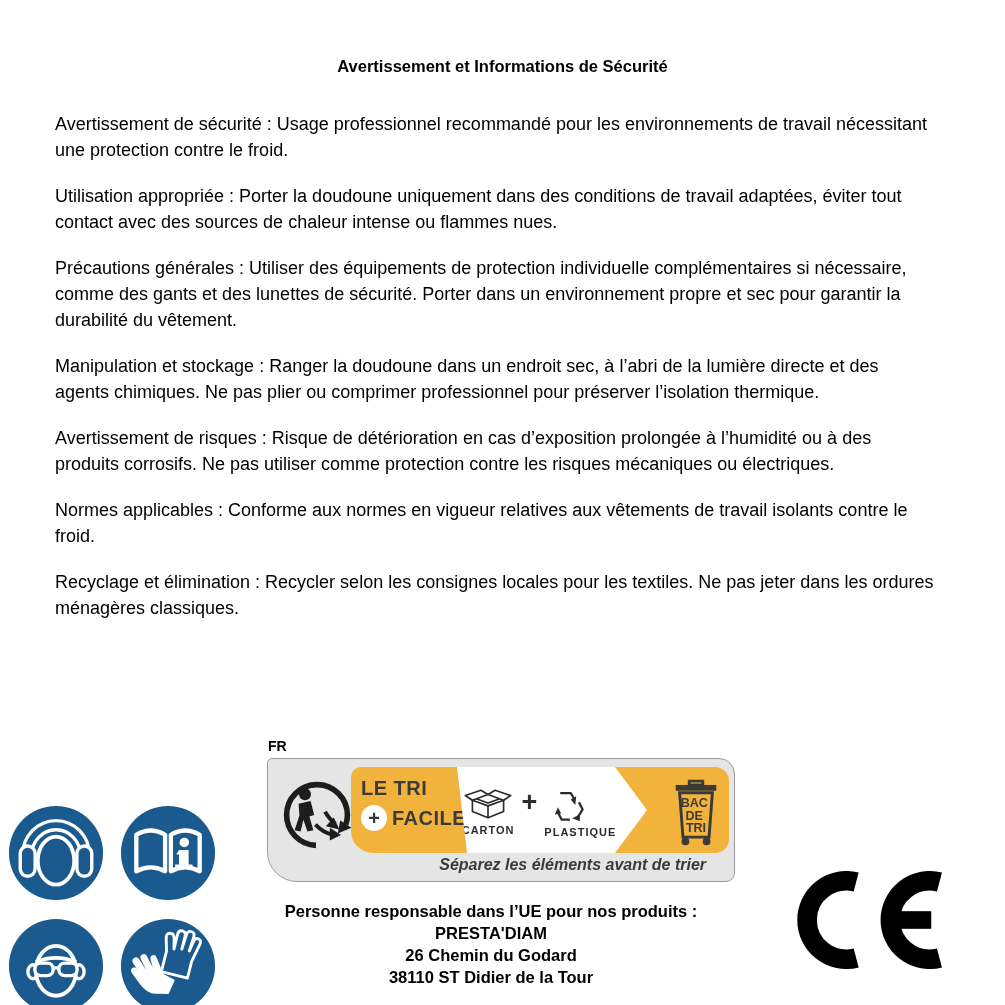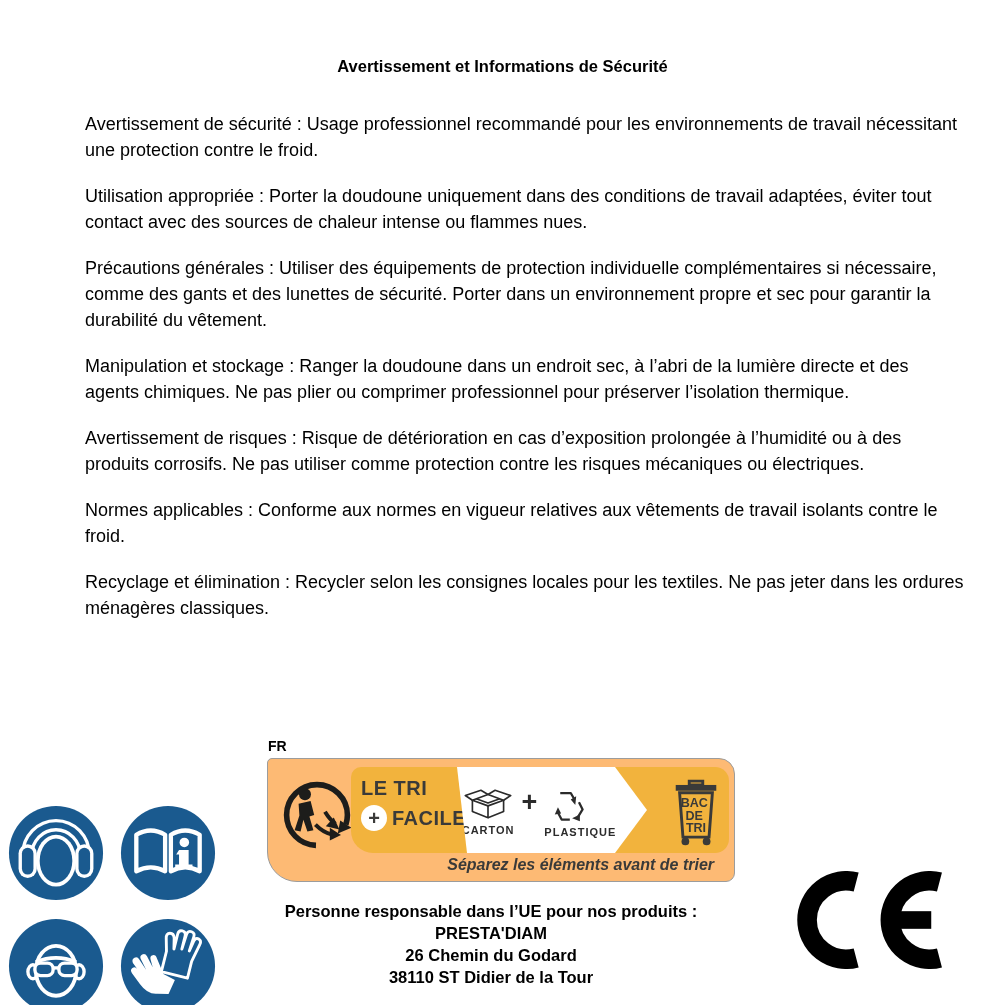--- a/index.html
+++ b/index.html
@@ -11,36 +11,36 @@
     color:#000;
     overflow:hidden;
     margin-top:28px;
   }
   
   .doc-title{
     position:absolute;top:29px;left:0;width:100%;
     text-align:center;font-weight:bold;font-size:16.5px;
   }
   .body-text{
-    position:absolute;top:83px;left:85px;width:882px;
+    position:absolute;top:83px;left:55px;width:882px;
     font-size:18px;line-height:26px;
   }
   .body-text p{margin:0 0 20px 0;}
   
   .safety-grid{
     position:absolute;left:8px;top:777px;
     display:grid;grid-template-columns:96px 96px;gap:17px 16px;
   }
   .safety-grid svg{display:block;width:96px;height:96px;}
   
   .tri-wrap{position:absolute;left:267px;top:711px;width:372px;}
   .fr-code{font-weight:bold;font-size:14px;margin:0 0 4px 1px;line-height:15px;}
   .tri-box{
     position:relative;box-sizing:border-box;
-    width:468px;height:124px;background:#fdba74;
+    width:468px;height:124px;background:#e5e5e5;
     border:1.5px solid #9c9c9c;
     border-radius:5px 16px 9px 30px;
   }
   .triman{position:absolute;left:9px;top:16px;width:80px;height:80px;}
   .tri-band{
     position:absolute;left:83px;top:8px;width:378px;height:86px;
     background:#F2B33D;border-radius:10px 14px 14px 22px;
   }
   .tri-headline{position:absolute;left:10px;top:9px;color:#3A3A39;}
   .tri-headline .line1{font-size:20px;font-weight:800;letter-spacing:.5px;line-height:24px;}
@@ -56,21 +56,21 @@
     clip-path:polygon(0 0,158px 0,100% 50%,158px 100%,10px 100%);
     display:flex;align-items:center;justify-content:center;gap:7px;
     padding-right:26px;box-sizing:border-box;
   }
   .comp{display:flex;flex-direction:column;gap:1px;}
   .comp svg{display:block;}
   .comp-label{font-size:11px;font-weight:bold;letter-spacing:1px;color:#2b2b2b;}
   .plus-mid{font-size:27px;font-weight:700;color:#2b2b2b;padding-bottom:16px;}
   .bin{position:absolute;right:5px;top:10px;width:56px;height:70px;}
   .tri-instruction{
-    position:absolute;right:20px;bottom:7px;
+    position:absolute;right:28px;bottom:7px;
     font-size:16px;font-weight:bold;font-style:italic;color:#3A3A39;
   }
   
   .responsible{
     position:absolute;left:191px;top:872px;width:600px;
     text-align:center;font-weight:bold;font-size:16.5px;line-height:22px;
   }
   
   .ce-mark{position:absolute;left:796px;top:843px;width:147px;height:98px;}
 </style>

